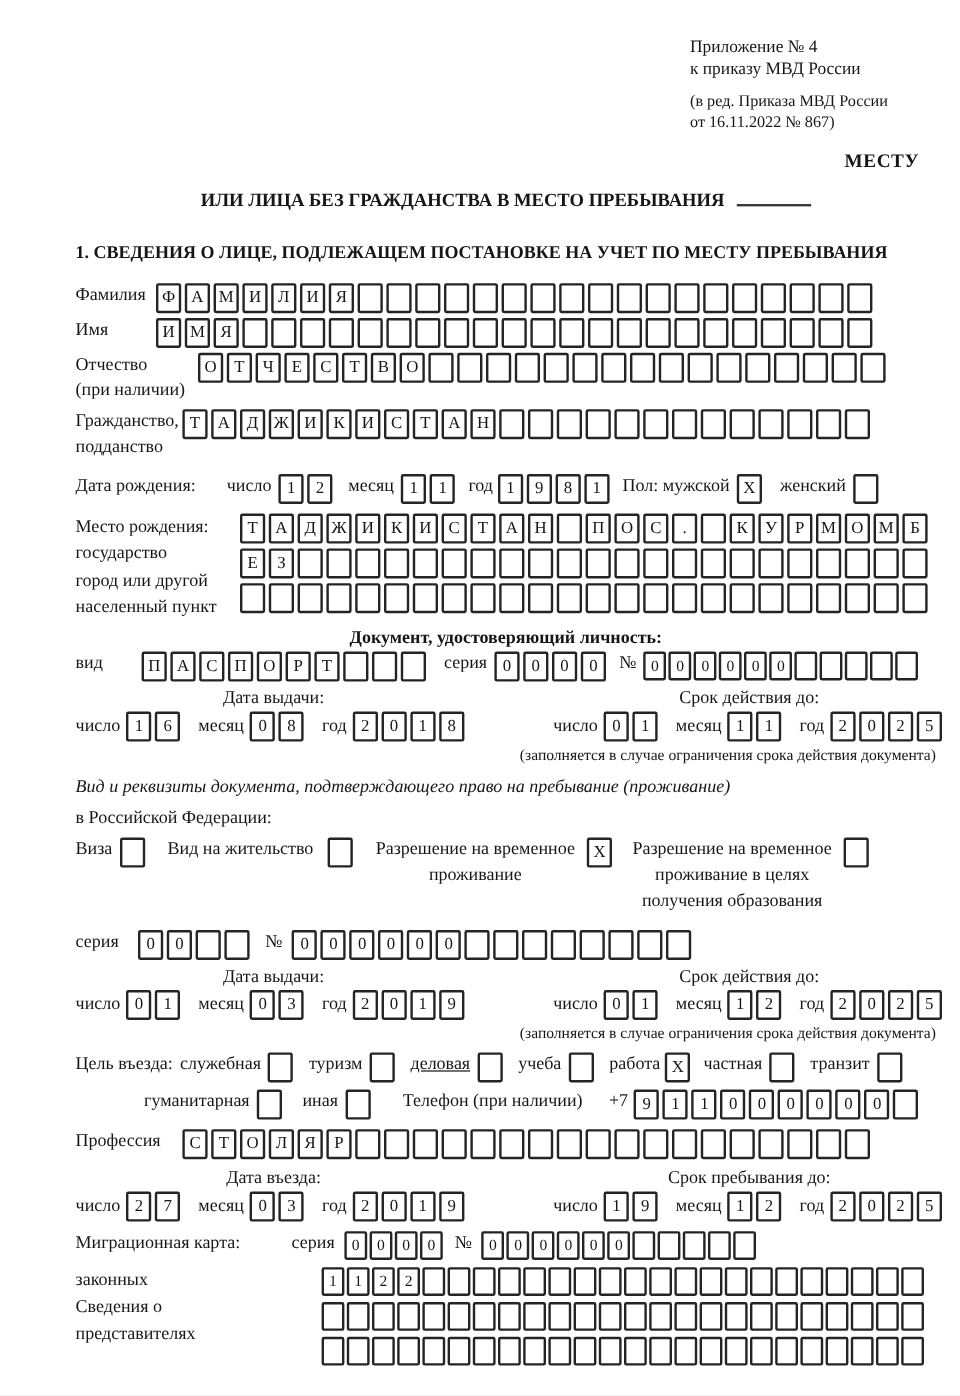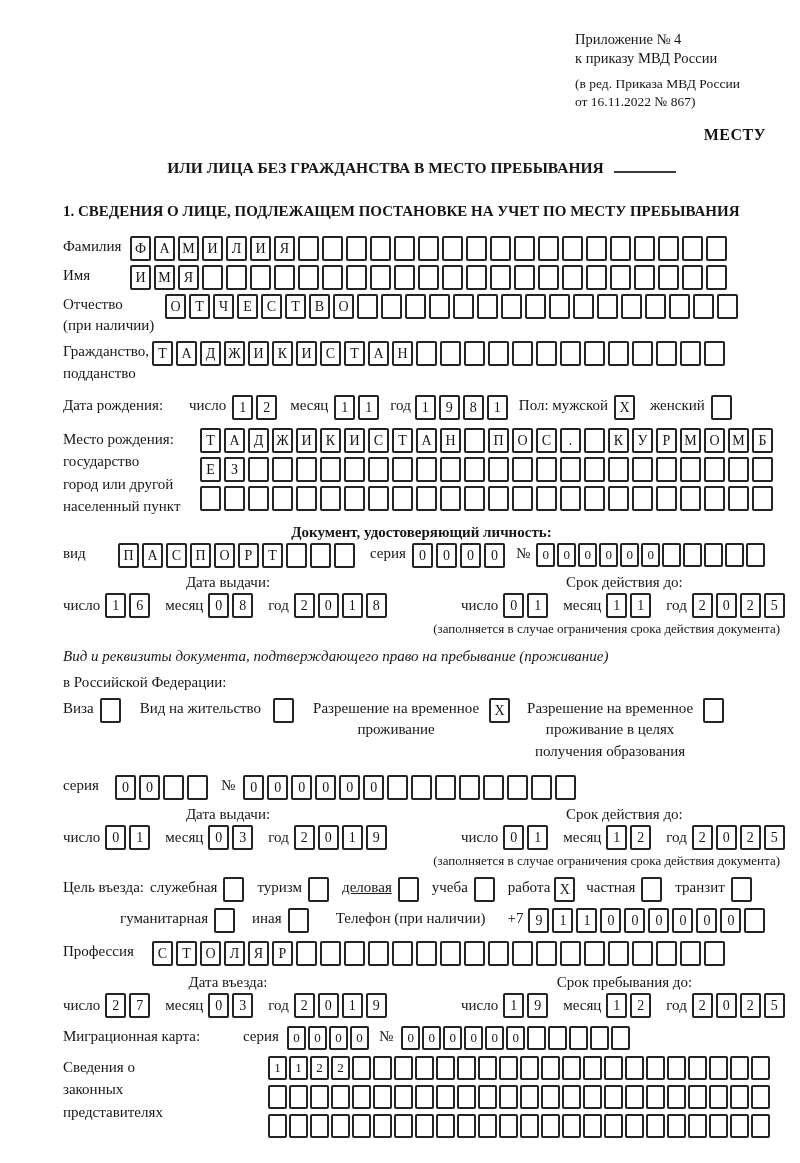--- a/index.html
+++ b/index.html
@@ -652,22 +652,22 @@
         <span class="cell"></span>
         <span class="cell"></span>
         <span class="cell"></span>
         <span class="cell"></span>
         <span class="cell"></span>
       </span>
   </div>
 
   <div class="row top" style="margin-top:6px;">
     <span class="lbl stack" style="width:205px;">
+      <div>законных</div>
       <div>Сведения о</div>
-      <div>законных</div>
       <div>представителях</div>
 
     </span>
     <span>
       <div class="cells sm">
           <span class="cell">1</span>
           <span class="cell">1</span>
           <span class="cell">2</span>
           <span class="cell">2</span>
           <span class="cell"></span>

